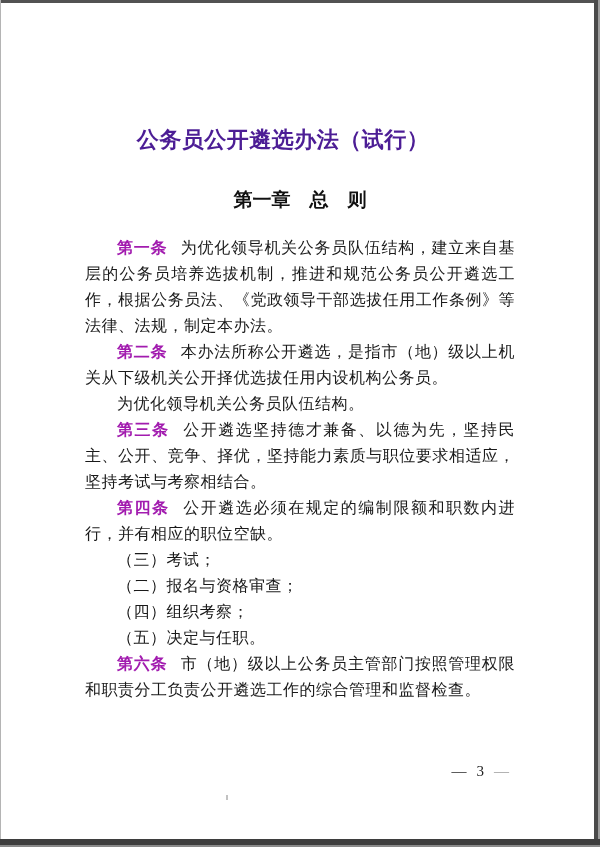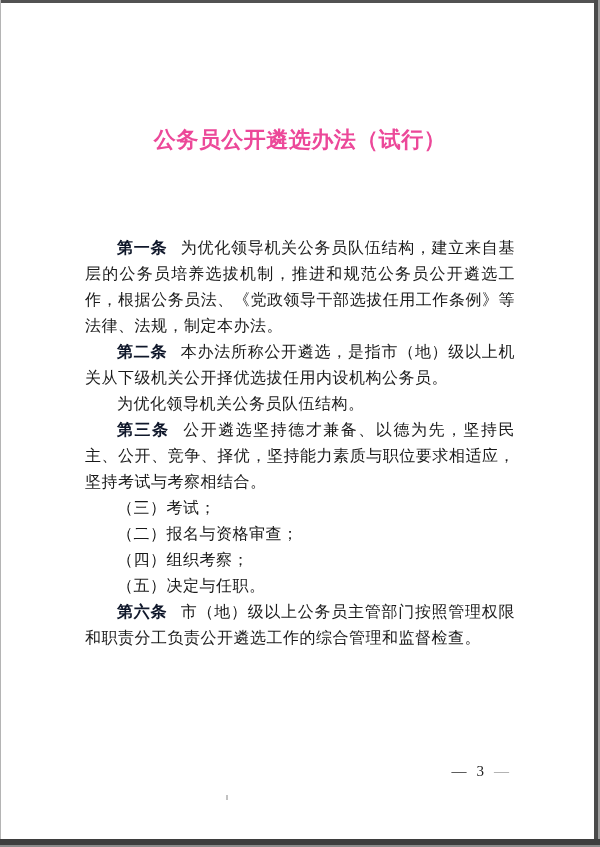--- a/index.html
+++ b/index.html
@@ -15,29 +15,29 @@
   
   .edge-top    { position: absolute; top: 0; left: 0; width: 600px; height: 3px; background: #525252; }
   .edge-bottom { position: absolute; top: 839px; left: 0; width: 600px; height: 6px; background: #3e3e3e; }
   .edge-bottom-outer { position: absolute; top: 845px; left: 0; width: 600px; height: 2px; background: #8a8a8a; }
   .edge-left   { position: absolute; top: 0; left: 0; width: 1px; height: 847px; background: #b4b4b4; }
   .edge-right  { position: absolute; top: 0; left: 594px; width: 4px; height: 847px; background: #4a4a4a; }
   .edge-right-outer { position: absolute; top: 0; left: 598px; width: 2px; height: 847px; background: #9d9d9d; }
 
   .doc-title {
     position: absolute;
-    top: 127px; left: 85px; width: 430px;
+    top: 127px; left: 68px; width: 430px;
     margin: 0;
     text-align: center;
     font-family: "Liberation Sans", "DejaVu Sans", sans-serif;
     font-size: 22px;
     font-weight: bold;
     line-height: 26px;
     letter-spacing: 0.5px;
-    color: #ec4899;
+    color: #4c1d95;
   }
   .chapter-heading {
     position: absolute;
     top: 188px; left: 85px; width: 430px;
     margin: 0;
     text-align: center;
     font-family: "Liberation Sans", "DejaVu Sans", sans-serif;
     font-size: 19px;
     font-weight: bold;
     line-height: 24px;
@@ -50,21 +50,21 @@
     line-height: 26px;
     letter-spacing: 0.5px;
     text-align: justify;
     text-justify: inter-ideograph;
   }
   .para { margin: 0; text-indent: 2em; }
   .article-label {
     font-family: Liberation Sans, sans-serif;
     font-weight: bold;
     margin-right: 0.85em;
-    color: #0f172a;
+    color: #a21caf;
   }
   .page-number {
     position: absolute;
     top: 762px; left: 85px; width: 425px;
     text-align: right;
     font-size: 15px;
     line-height: 18px;
     letter-spacing: 1px;
     color: #222;
   }
@@ -84,26 +84,28 @@
 
   <div class="edge-top"></div>
   <div class="edge-left"></div>
   <div class="edge-right"></div>
   <div class="edge-right-outer"></div>
   <div class="edge-bottom"></div>
   <div class="edge-bottom-outer"></div>
 
   <h1 class="doc-title">公务员公开遴选办法（试行）</h1>
 
+  <h2 class="chapter-heading">第一章　总　则</h2>
 
   <div class="body-text">
     <p class="para"><span class="article-label">第一条</span><span class="article-text">为优化领导机关公务员队伍结构，建立来自基层的公务员培养选拔机制，推进和规范公务员公开遴选工作，根据公务员法、《党政领导干部选拔任用工作条例》等法律、法规，制定本办法。</span></p>
     <p class="para"><span class="article-label">第二条</span><span class="article-text">本办法所称公开遴选，是指市（地）级以上机关从下级机关公开择优选拔任用内设机构公务员。</span></p>
     <p class="para"><span class="article-text">为优化领导机关公务员队伍结构。</span></p>
     <p class="para"><span class="article-label">第三条</span><span class="article-text">公开遴选坚持德才兼备、以德为先，坚持民主、公开、竞争、择优，坚持能力素质与职位要求相适应，坚持考试与考察相结合。</span></p>
+    <p class="para"><span class="article-label">第四条</span><span class="article-text">公开遴选必须在规定的编制限额和职数内进行，并有相应的职位空缺。</span></p>
     <p class="para"><span class="article-text">（三）考试；</span></p>
     <p class="para"><span class="article-text">（二）报名与资格审查；</span></p>
     <p class="para"><span class="article-text">（四）组织考察；</span></p>
     <p class="para"><span class="article-text">（五）决定与任职。</span></p>
     <p class="para"><span class="article-label">第六条</span><span class="article-text">市（地）级以上公务员主管部门按照管理权限和职责分工负责公开遴选工作的综合管理和监督检查。</span></p>
   </div>
 
   <div class="page-number">
     <span class="dash-dark">—</span><span class="num">3</span><span class="dash-light">—</span>
   </div>

